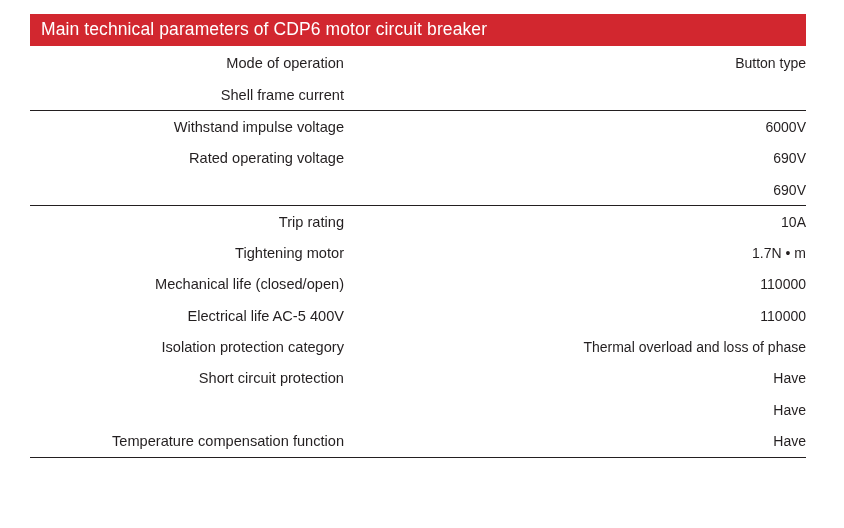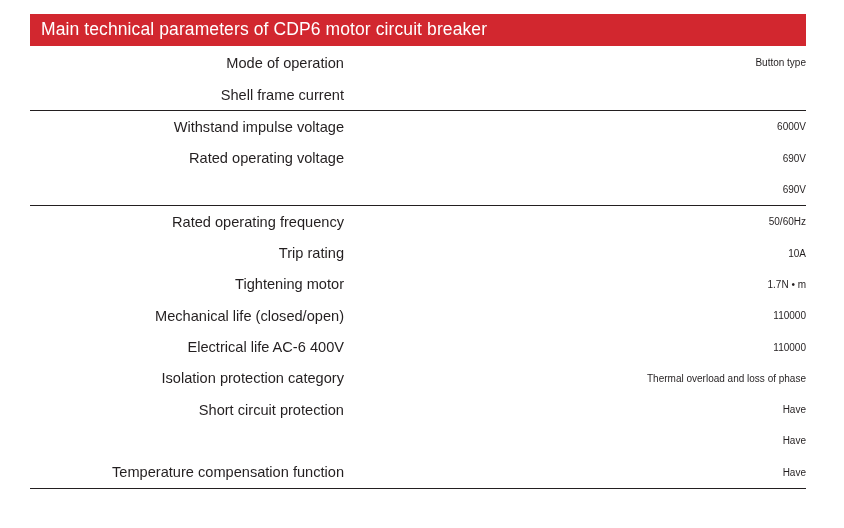--- a/index.html
+++ b/index.html
@@ -55,21 +55,21 @@
   }
   .spec-row .cell-label {
     width: 314px;
     padding-left: 14px;
     box-sizing: border-box;
     font-size: 14.6px;
     white-space: nowrap;
   }
   .spec-row .cell-value {
     flex: 1;
-    font-size: 10px;
+    font-size: 14px;
     white-space: nowrap;
   }
   .group-first .spec-row:first-child {
     height: 33px;
   }
 </style>
 </head>
 <body>
 
 <div class="page">
@@ -100,37 +100,33 @@
           <span class="cell-label">Rated operating voltage</span>
           <span class="cell-value">690V</span>
         </div>
         <div class="spec-row">
           <span class="cell-value">690V</span>
         </div>
       </div>
 
       <div class="group">
         <div class="spec-row">
-          <span class="cell-label">Rated operating frequency</span>
-          <span class="cell-value">50/60Hz</span>
-        </div>
-        <div class="spec-row">
           <span class="cell-label">Trip rating</span>
           <span class="cell-value">10A</span>
         </div>
         <div class="spec-row">
           <span class="cell-label">Tightening motor</span>
           <span class="cell-value">1.7N • m</span>
         </div>
         <div class="spec-row">
           <span class="cell-label">Mechanical life (closed/open)</span>
           <span class="cell-value">110000</span>
         </div>
         <div class="spec-row">
-          <span class="cell-label">Electrical life AC-6 400V</span>
+          <span class="cell-label">Electrical life AC-5 400V</span>
           <span class="cell-value">110000</span>
         </div>
         <div class="spec-row">
           <span class="cell-label">Isolation protection category</span>
           <span class="cell-value">Thermal overload and loss of phase</span>
         </div>
         <div class="spec-row">
           <span class="cell-label">Short circuit protection</span>
           <span class="cell-value">Have</span>
         </div>

